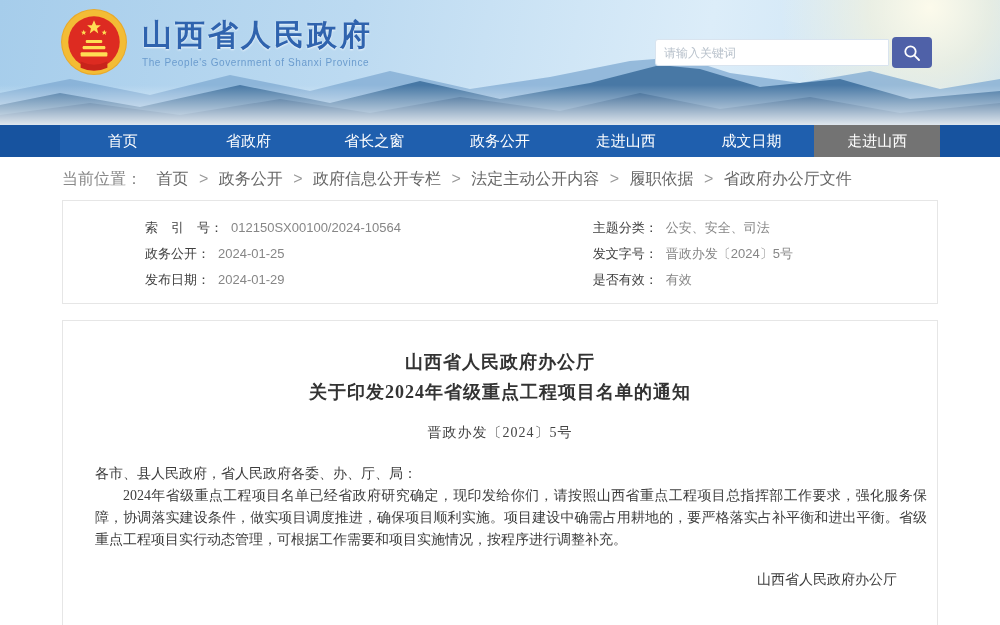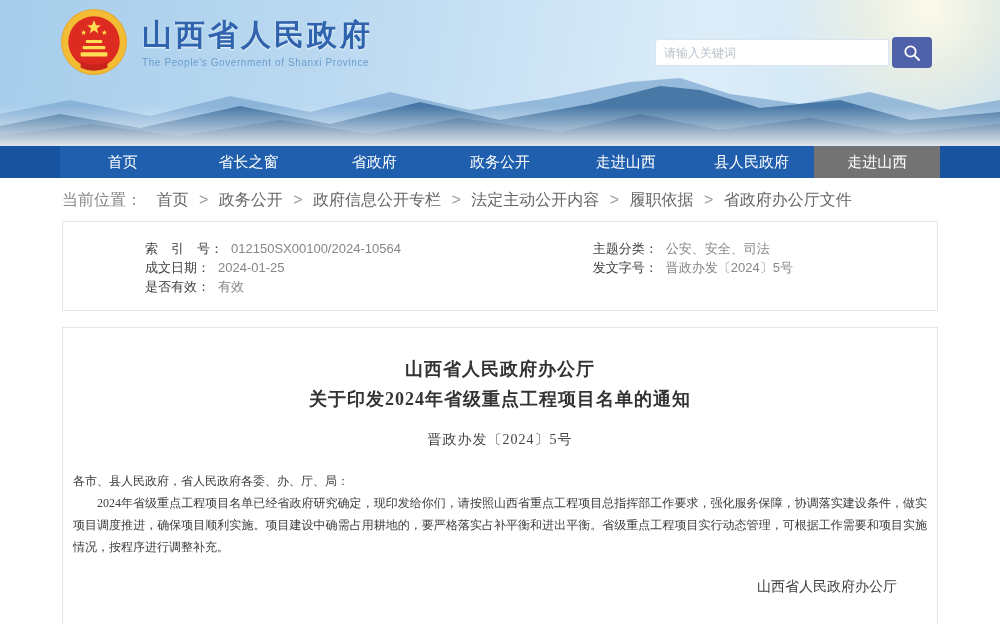--- a/index.html
+++ b/index.html
@@ -1,20 +1,20 @@
 <!DOCTYPE html>
 <html><head>
 <meta charset="utf-8">
 <style>
   * { margin:0; padding:0; box-sizing:border-box; }
   html,body { width:1000px; height:625px; overflow:hidden; background:#fff;
               font-family:"Liberation Sans", sans-serif; }
 
   
-  .banner { position:relative; height:146px; overflow:hidden;
+  .banner { position:relative; height:125px; overflow:hidden;
     background:
       radial-gradient(circle at 93% 6%, rgba(255,252,235,.95) 0, rgba(255,246,214,.55) 60px, rgba(255,246,214,0) 150px),
       linear-gradient(100deg,#a6cdeb 0%, #bcdaf1 35%, #dcedf9 70%, #c6e0f3 100%); }
   .banner svg.mountains { position:absolute; left:0; bottom:0; width:1000px; height:72px; display:block; }
   .banner .fog { position:absolute; left:0; bottom:0; width:1000px; height:40px;
       background:linear-gradient(to top, rgba(255,255,255,.85), rgba(255,255,255,0)); }
   .brand { position:absolute; left:60px; top:8px; display:flex; align-items:center; }
   .emblem { width:68px; height:68px; }
   .brand-text { margin-left:14px; }
   .site-title { font-size:30px; font-weight:bold; color:#2f63ae; letter-spacing:3px; line-height:36px;
@@ -36,32 +36,32 @@
 
   
   .breadcrumb { margin:12px 62px 10px; font-size:16px; color:#888; }
   .breadcrumb .crumb { color:#666; text-decoration:none; cursor:pointer; margin:0 6px; }
   .breadcrumb .crumb:first-of-type { margin-left:10px; }
   .breadcrumb .sep { color:#999; }
 
   
   .meta-box { margin:0 62px; border:1px solid #e6e6e6; padding:17px 20px 14px 82px;
               font-size:13px; background:#fff; }
-  .meta-grid { display:grid; grid-template-columns:58% 42%; }
+  .meta-grid { display:grid; grid-template-columns:58% 42%; row-gap:7px; }
   .meta-cell { line-height:19px; white-space:nowrap; overflow:hidden; }
   .meta-cell.full { grid-column:1 / span 2; }
   .meta-label { color:#404040; }
   .meta-value { color:#868686; margin-left:8px; }
 
   
   .doc-box { margin:16px 62px 0; border:1px solid #e6e6e6; padding:26px 10px 40px; height:460px;
              font-family:"Liberation Serif", serif; color:#3c3c3c; background:#fff; }
   .doc-title { text-align:center; font-size:18px; font-weight:bold; color:#333; line-height:30px; letter-spacing:1px; }
   .doc-number { text-align:center; font-size:14px; color:#444; margin-top:17px; letter-spacing:1px; }
-  .doc-body { margin-top:21px; font-size:12px; line-height:22px; text-align:justify; }
+  .doc-body { margin-top:21px; font-size:14px; line-height:22px; text-align:justify;margin-left:22px; }
   .doc-salutation { }
   .doc-para { text-indent:2em; }
   .doc-sign { margin-top:16px; text-align:right; padding-right:30px; font-size:14px; line-height:25px; }
 </style>
 </head>
 <body>
 
 <div class="banner">
   <svg class="mountains" viewBox="0 0 1000 72" preserveAspectRatio="none">
     <path d="M0,40 L70,26 L150,42 L230,22 L310,38 L390,18 L470,36 L550,24 L630,8 L680,4 L730,20 L800,30 L870,18 L940,36 L1000,26 L1000,72 L0,72 Z" fill="#7fa9d2" opacity="0.75"></path>
@@ -96,25 +96,25 @@
         <circle cx="8.5" cy="8.5" r="5.2" fill="none" stroke="#fff" stroke-width="1.8"></circle>
         <line x1="12.6" y1="12.6" x2="17" y2="17" stroke="#fff" stroke-width="1.8" stroke-linecap="round"></line>
       </svg>
     </button>
   </div>
 </div>
 
 <div class="nav">
   <div class="nav-inner">
     <a class="nav-item">首页</a>
+    <a class="nav-item">省政府</a>
     <a class="nav-item">省长之窗</a>
-    <a class="nav-item">省政府</a>
     <a class="nav-item">政务公开</a>
     <a class="nav-item">走进山西</a>
-    <a class="nav-item">县人民政府</a>
+    <a class="nav-item">成文日期</a>
     <a class="nav-item active">走进山西</a>
   </div>
 </div>
 
 <div class="breadcrumb">
   <span>当前位置：</span>
   <a class="crumb">首页</a>
   <span class="sep">&gt;</span>
   <a class="crumb">政务公开</a>
   <span class="sep">&gt;</span>
@@ -129,24 +129,27 @@
 
 <div class="meta-box">
   <div class="meta-grid">
     <div class="meta-cell">
       <span class="meta-label">索　引　号：</span><span class="meta-value">012150SX00100/2024-10564</span>
     </div>
     <div class="meta-cell">
       <span class="meta-label">主题分类：</span><span class="meta-value">公安、安全、司法</span>
     </div>
     <div class="meta-cell">
-      <span class="meta-label">成文日期：</span><span class="meta-value">2024-01-25</span>
+      <span class="meta-label">政务公开：</span><span class="meta-value">2024-01-25</span>
     </div>
     <div class="meta-cell">
       <span class="meta-label">发文字号：</span><span class="meta-value">晋政办发〔2024〕5号</span>
+    </div>
+    <div class="meta-cell">
+      <span class="meta-label">发布日期：</span><span class="meta-value">2024-01-29</span>
     </div>
     <div class="meta-cell">
       <span class="meta-label">是否有效：</span><span class="meta-value">有效</span>
     </div>
   </div>
 </div>
 
 <div class="doc-box">
   <div class="doc-title">
     <div>山西省人民政府办公厅</div>

